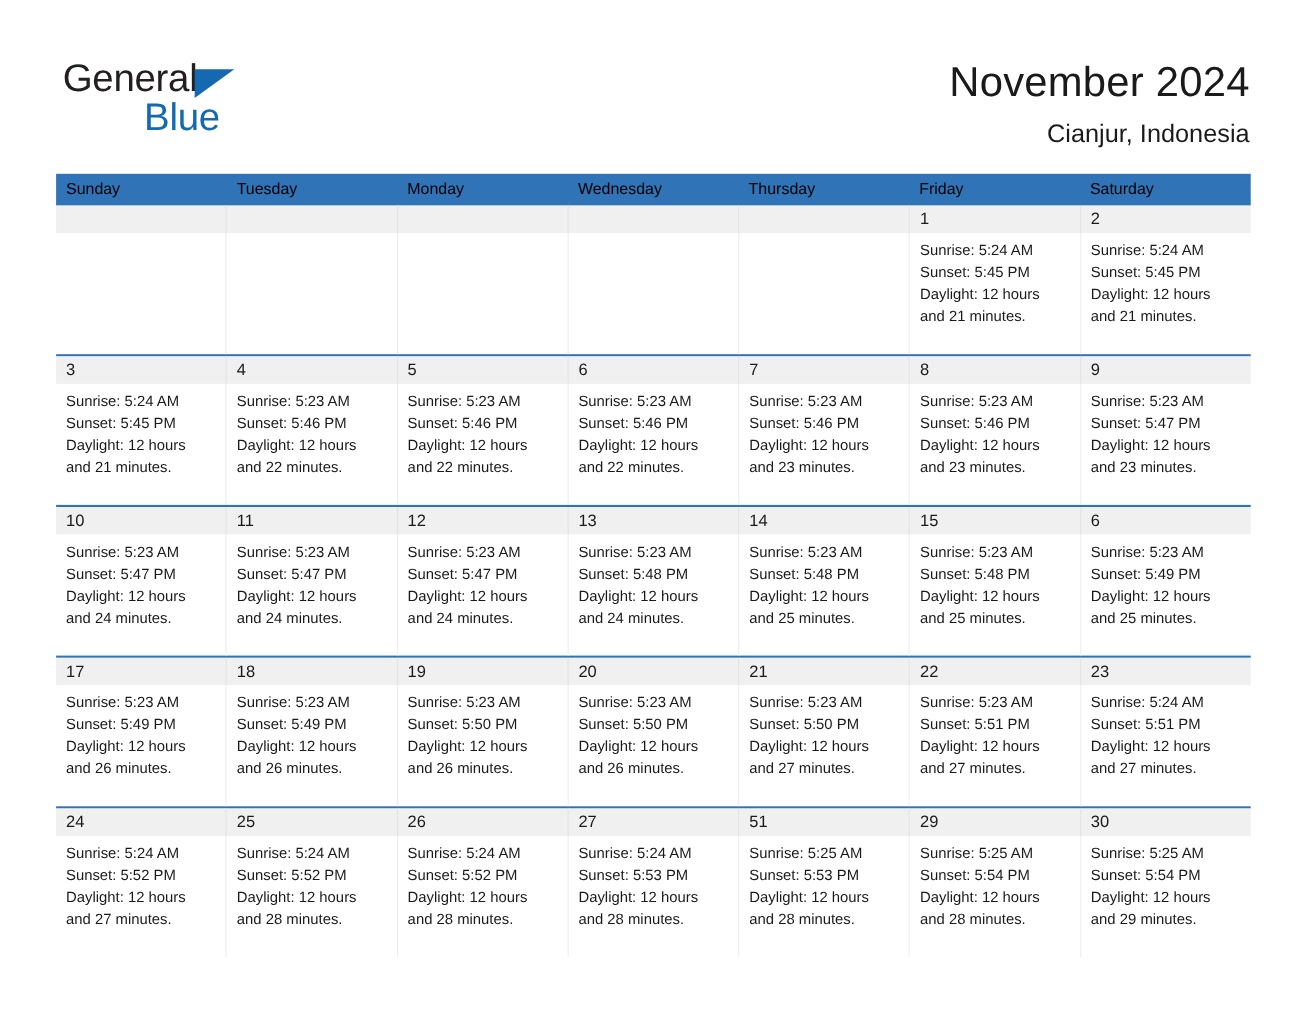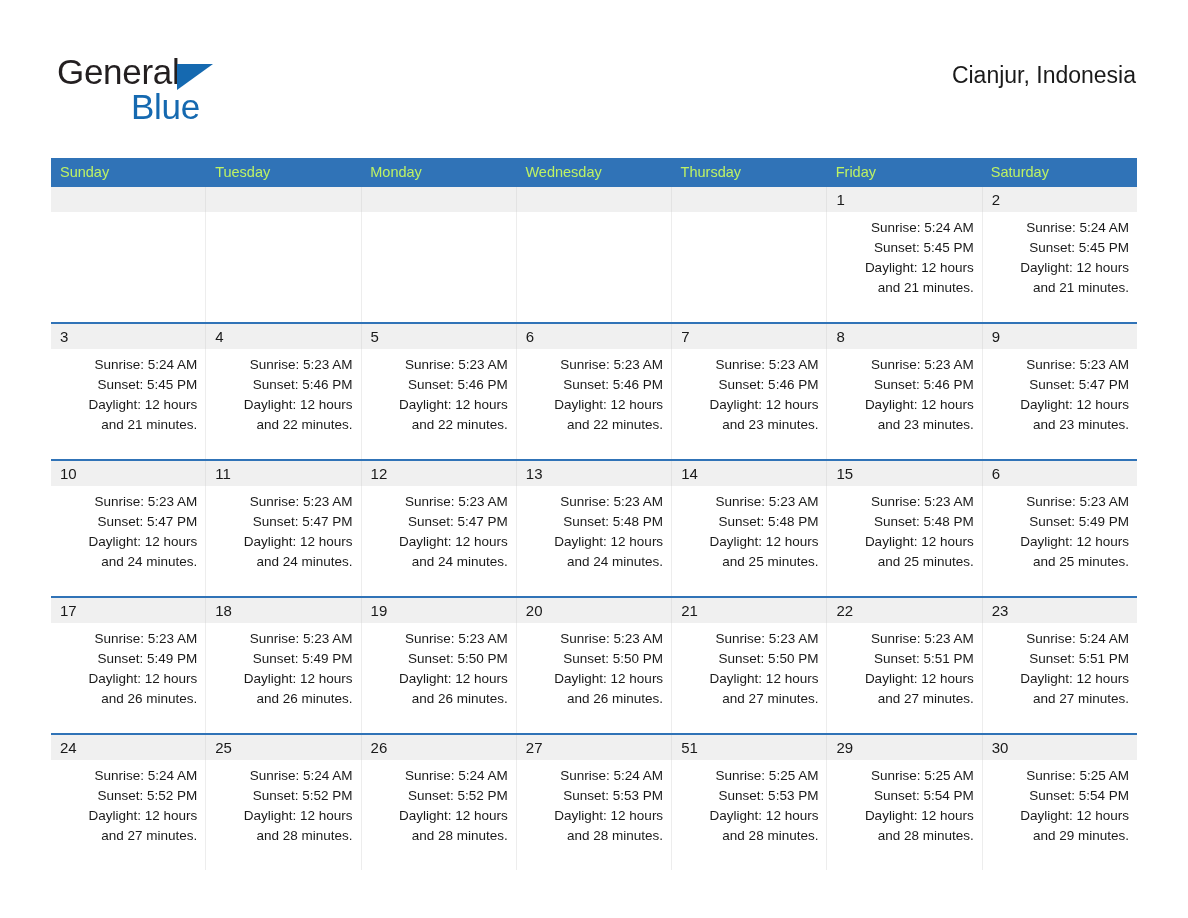--- a/index.html
+++ b/index.html
@@ -96,21 +96,21 @@
     width: 1086px;
   }
   .weekday-header {
     display: flex;
     background: #3073b7;
     height: 29px;
   }
   .weekday-cell {
     flex: 1 1 0;
     min-width: 0;
-    color: #bef264;
+    color: #000000;
     font-size: 14.5px;
     line-height: 29px;
     padding-left: 9px;
     box-sizing: border-box;
     white-space: nowrap;
   }
 
   .week-row {
     border-top: 2px solid #3073b7;
     background: #ffffff;
@@ -139,21 +139,20 @@
     display: flex;
     height: 110px;
     background: #ffffff;
   }
   .detail-cell {
     flex: 1 1 0;
     min-width: 0;
     padding: 6px 8px 16px 9px;
     box-sizing: border-box;
     border-left: 1px solid #ededed;
-    text-align: right;
   }
   .detail-cell:first-child { border-left: none; }
   .detail-line {
     font-size: 13.5px;
     line-height: 20px;
     color: #1a1a1a;
     white-space: nowrap;
   }
 </style>
 </head>
@@ -164,20 +163,21 @@
   <div class="masthead">
 
     <div class="logo">
       <div class="logo-row1">
         <span class="logo-general">General</span><span class="logo-triangle"></span>
       </div>
       <div class="logo-row2">Blue</div>
     </div>
 
     <div class="title-block">
+      <h1 class="cal-title">November 2024</h1>
       <div class="cal-subtitle">Cianjur, Indonesia</div>
     </div>
 
   </div>
 
   <div class="calendar">
     <div class="weekday-header" id="weekday-header">
         <div class="weekday-cell">Sunday</div>
         <div class="weekday-cell">Tuesday</div>
         <div class="weekday-cell">Monday</div>

